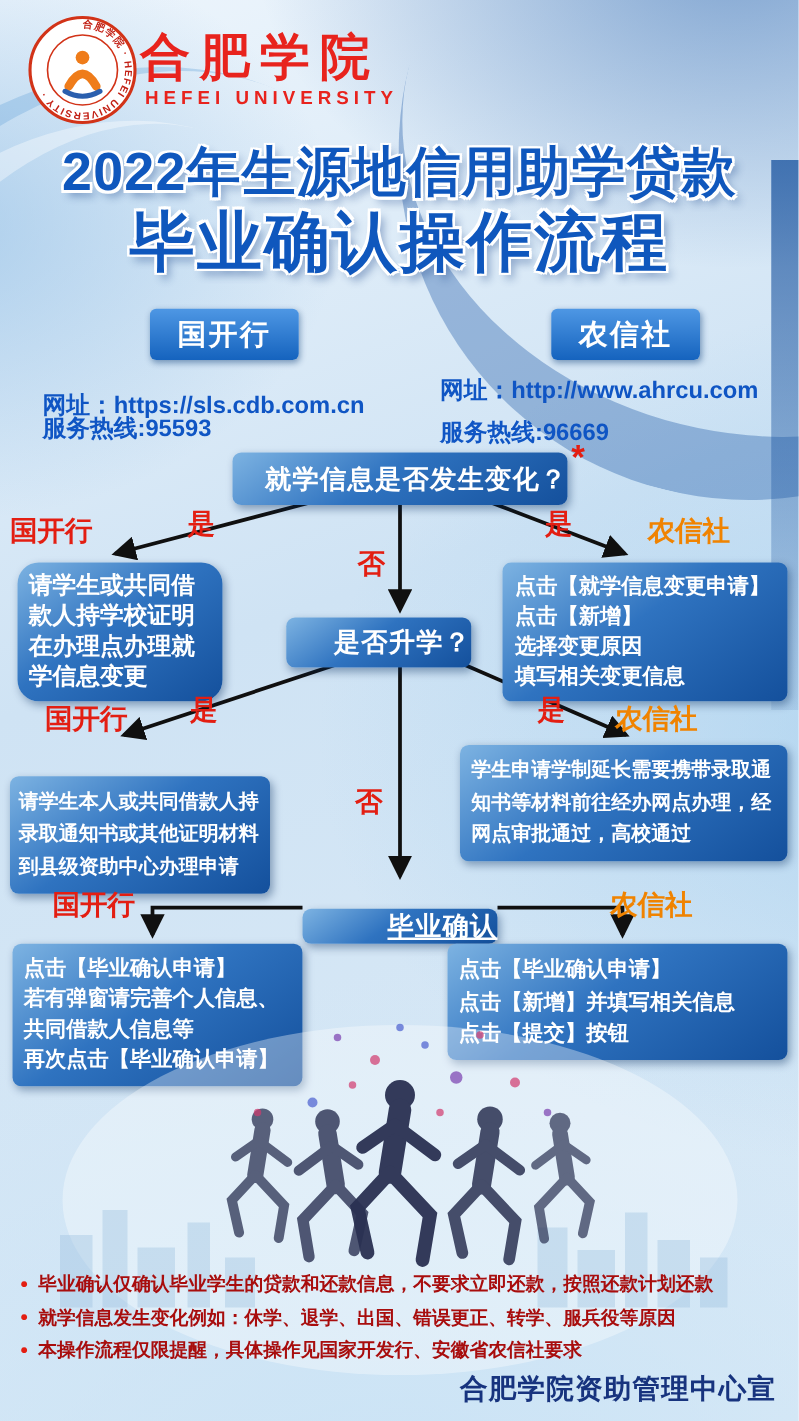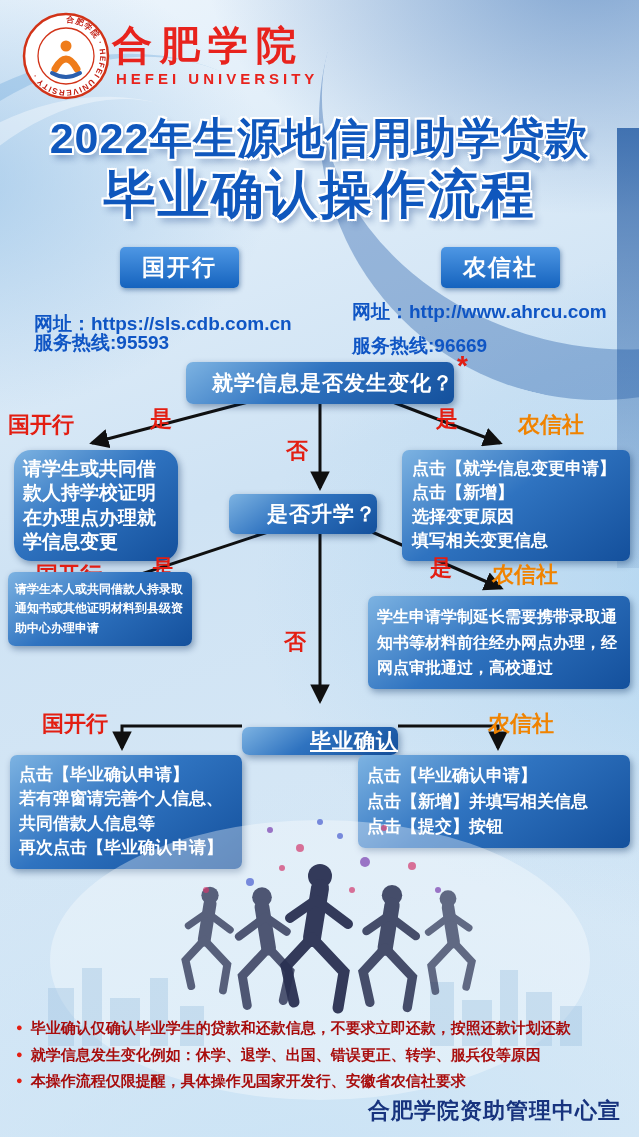--- a/index.html
+++ b/index.html
@@ -44,21 +44,21 @@
   .fbox{position:absolute;color:#fff;font-weight:bold;border-radius:7px;
     background:linear-gradient(145deg,#7db3e2 0%,#2f73c0 45%,#14509c 100%);
     box-shadow:2px 3px 7px rgba(0,40,90,.40);}
   .q{text-align:right;letter-spacing:1px;}
   .q1{left:186px;top:362px;width:268px;font-size:21px;padding:7px 0;}
   .q2{left:229px;top:494px;width:148px;font-size:21px;padding:6px 0;}
   .q3{left:242px;top:727px;width:156px;font-size:21px;padding:0 0;text-decoration:underline;}
   .ast{position:absolute;left:457px;top:350px;color:#e31e12;font-size:28px;font-weight:bold;}
   .box-cdb1{left:14px;top:450px;width:164px;font-size:19px;line-height:1.28;padding:7px 9px;border-radius:17px;}
   .box-rcc1{left:402px;top:450px;width:228px;font-size:17px;line-height:1.42;padding:7px 10px;}
-  .box-cdb2{left:8px;top:572px;width:184px;font-size:12px;line-height:1.62;padding:8px 7px;}
+  .box-cdb2{left:8px;top:621px;width:208px;font-size:16px;line-height:1.62;padding:8px 7px;}
   .box-rcc2{left:368px;top:596px;width:262px;font-size:16px;line-height:1.6;padding:8px 9px;}
   .box-cdb3{left:10px;top:755px;width:232px;font-size:17px;line-height:1.44;padding:8px 9px;}
   .box-rcc3{left:358px;top:755px;width:272px;font-size:17px;line-height:1.5;padding:8px 9px;}
 
   .lbl{position:absolute;font-weight:bold;font-size:22px;white-space:nowrap;}
   .lbl-red{color:#e31e12;} .lbl-orange{color:#f08300;}
   .yes1L{left:150px;top:404px;} .yes1R{left:436px;top:404px;} .no1{left:286px;top:436px;}
   .cdbL1{left:8px;top:410px;}  .rccL1{left:518px;top:410px;}
   .yes2L{left:152px;top:553px;} .yes2R{left:430px;top:553px;} .no2{left:284px;top:627px;}
   .cdbL2{left:36px;top:560px;}  .rccL2{left:492px;top:560px;}

